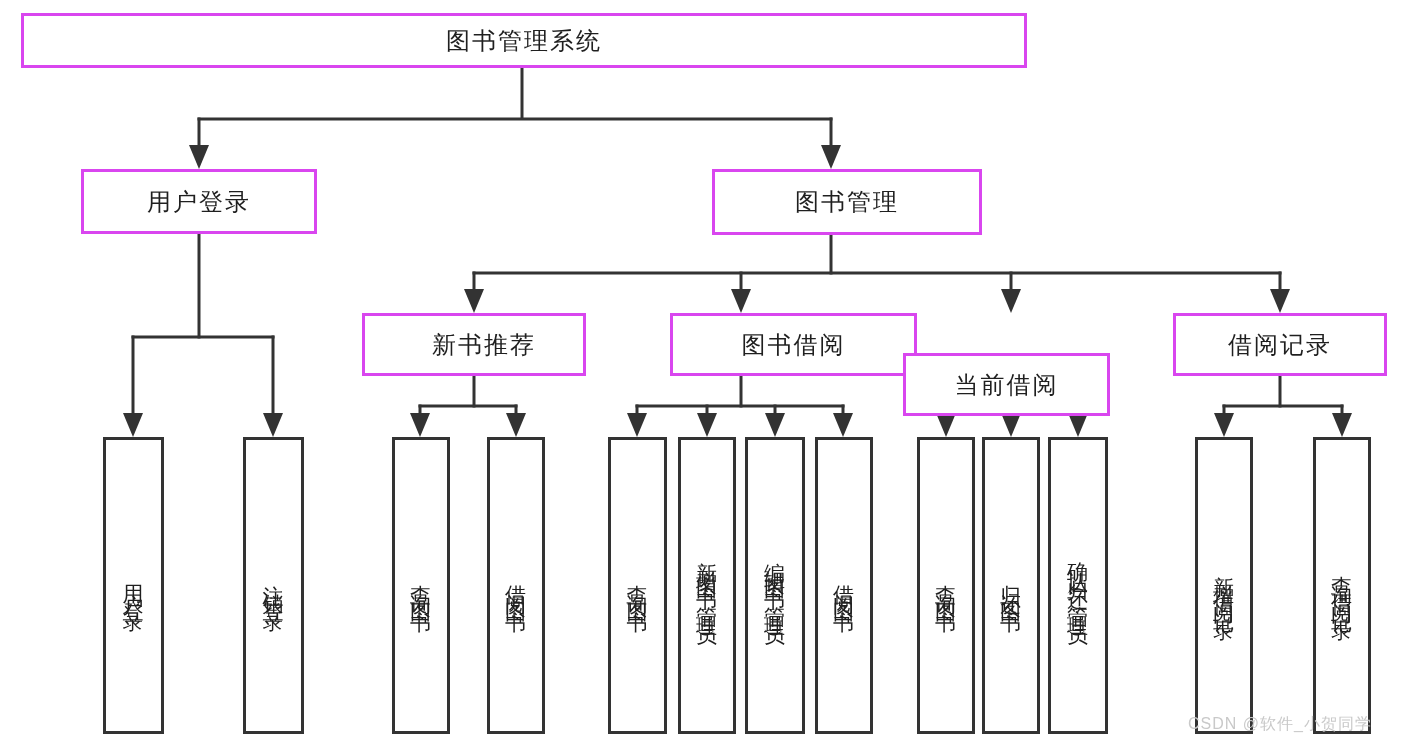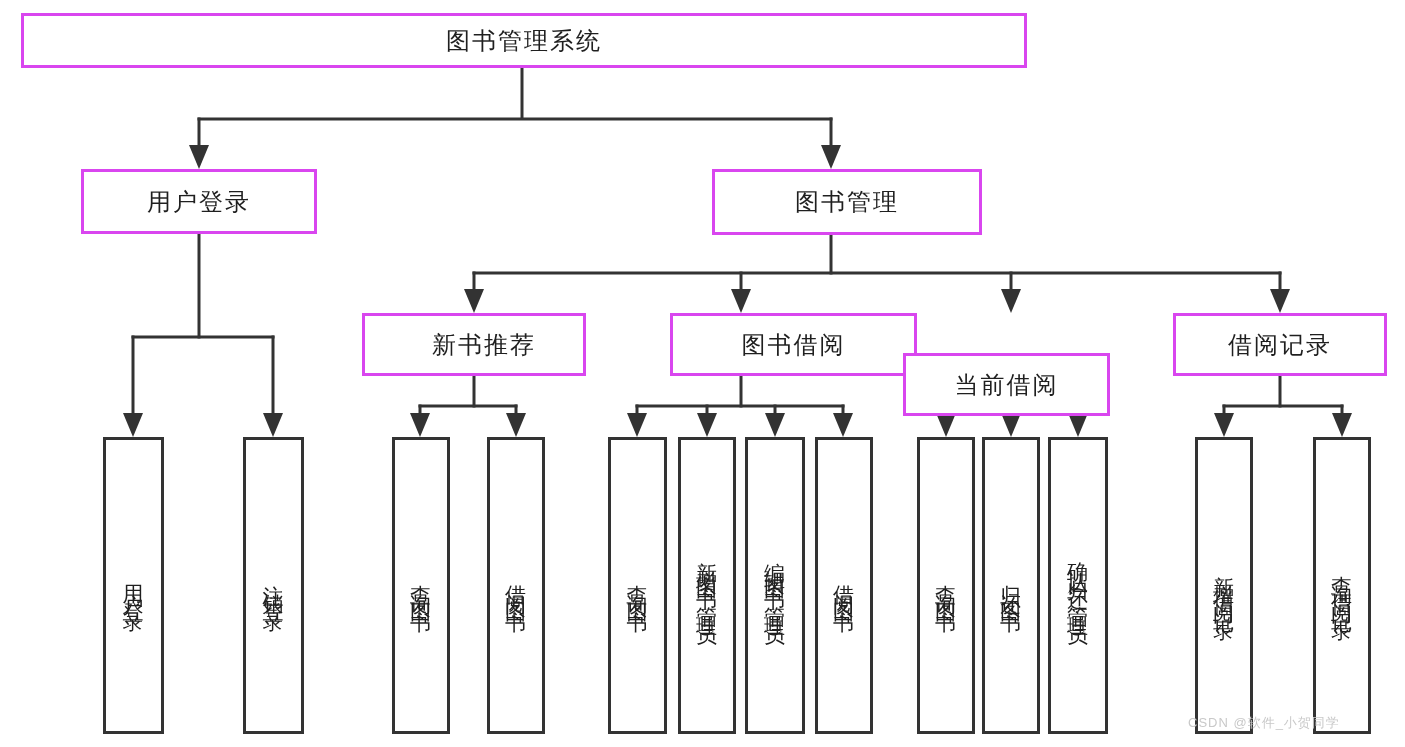--- a/index.html
+++ b/index.html
@@ -43,21 +43,21 @@
     text-orientation: mixed;
     font-size: 21px;
     letter-spacing: 9px;
     line-height: 1;
     color: #1f1f1f;
   }
   .watermark {
     position: absolute;
     left: 1188px;
     top: 714px;
-    font-size: 13px;
+    font-size: 16px;
     letter-spacing: 1px;
     color: #c9c9c9;
     white-space: nowrap;
   }
 </style>
 </head>
 <body>
 
 <div class="stage">
 

